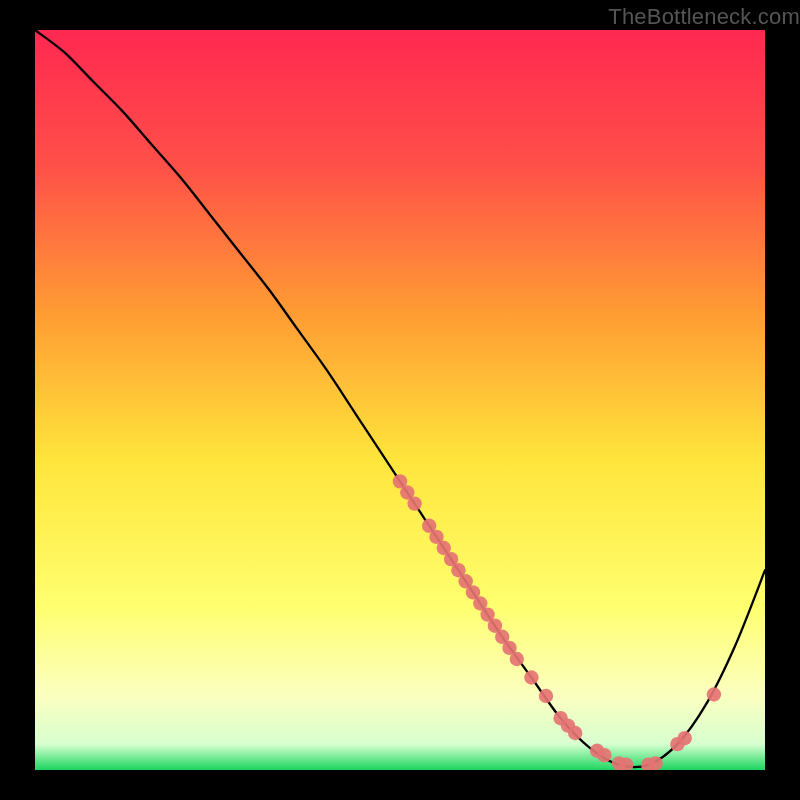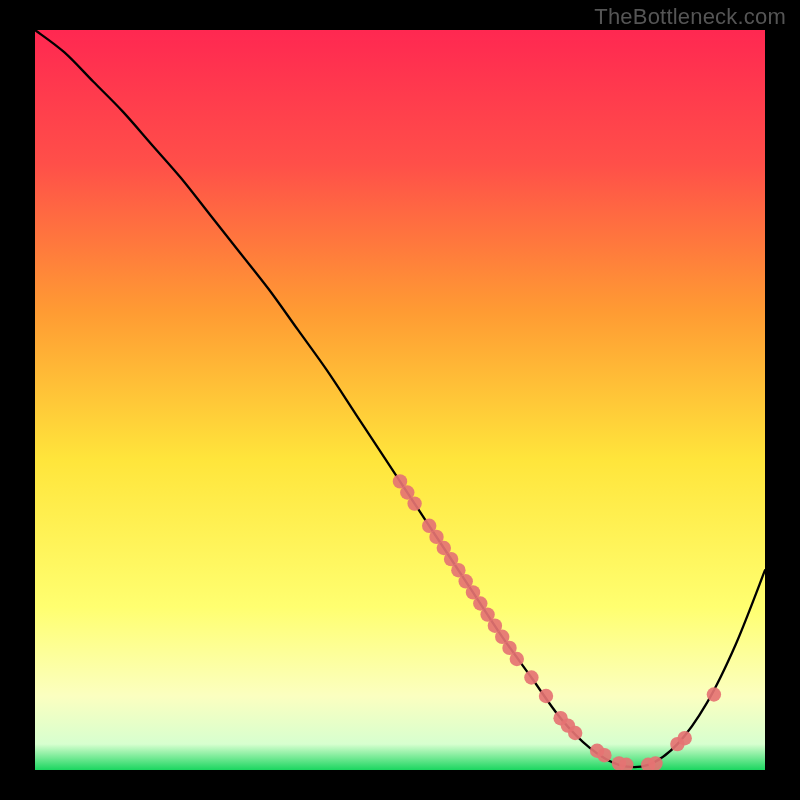--- a/index.html
+++ b/index.html
@@ -13,21 +13,21 @@
   }
   .stage {
     position: relative;
     width: 800px;
     height: 800px;
     background: #000;
   }
   .watermark {
     position: absolute;
     top: 4px;
-    right: 14px;
+    right: 0;
     color: #555;
     font-size: 22px;
     font-weight: 400;
     letter-spacing: 0.2px;
     z-index: 10;
   }
   svg {
     position: absolute;
     left: 35px;
     top: 30px;

